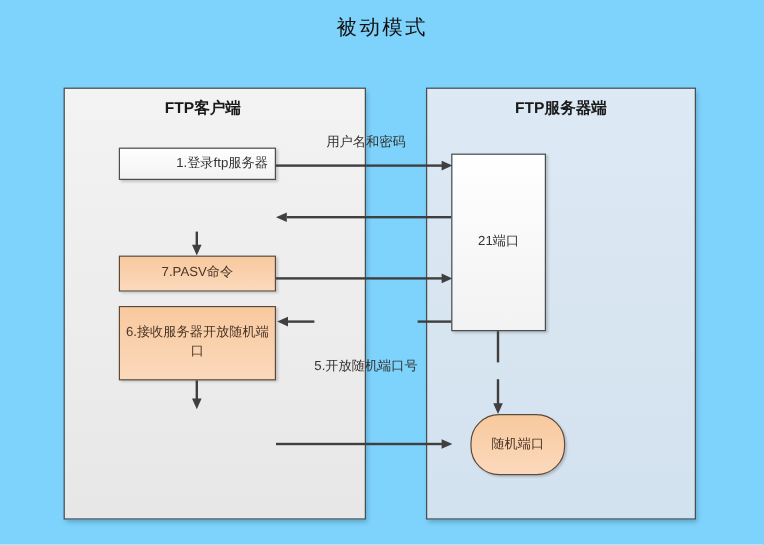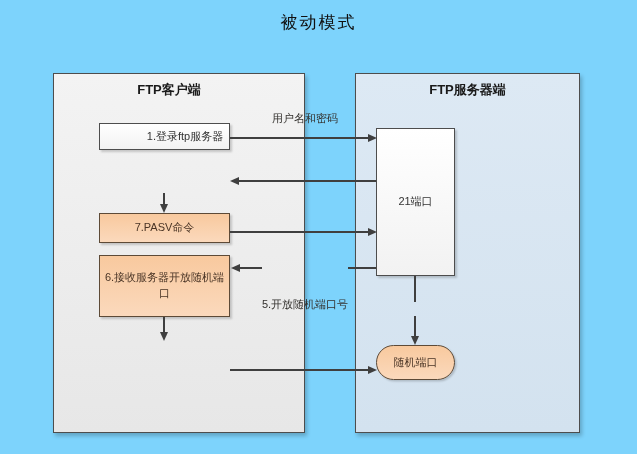--- a/index.html
+++ b/index.html
@@ -69,21 +69,21 @@
     background:linear-gradient(180deg,var(--accent-fill),var(--accent-fill-2));
     border:1.4px solid var(--accent-border);
     color:var(--accent-text);
   }
   .b1{left:99px;top:123px;width:131px;height:27px;padding-left:44px;}
   .b2{left:99px;top:160px;width:131px;height:33px;}
   .b3{left:99px;top:213px;width:131px;height:30px;}
   .b6{left:99px;top:255px;width:131px;height:62px;}
   .b7{left:99px;top:343px;width:131px;height:55px;}
   .port21{left:376px;top:128px;width:79px;height:148px;}
-  .random{left:376px;top:345px;width:79px;height:35px;border-radius:24px;}
+  .random{left:392px;top:345px;width:79px;height:51px;border-radius:24px;}
   .hline{position:absolute;height:2px;background:var(--line);}
   .vline{position:absolute;width:2px;background:var(--line);}
   .ah{position:absolute;width:0;height:0;}
   .ah.right{border-top:4px solid transparent;border-bottom:4px solid transparent;border-left:9px solid var(--line);}
   .ah.left{border-top:4px solid transparent;border-bottom:4px solid transparent;border-right:9px solid var(--line);}
   .ah.down{border-left:4px solid transparent;border-right:4px solid transparent;border-top:9px solid var(--line);}
   .arrow-label{
     position:absolute;
     font-size:11px;color:#33312e;
     text-align:center;white-space:nowrap;

